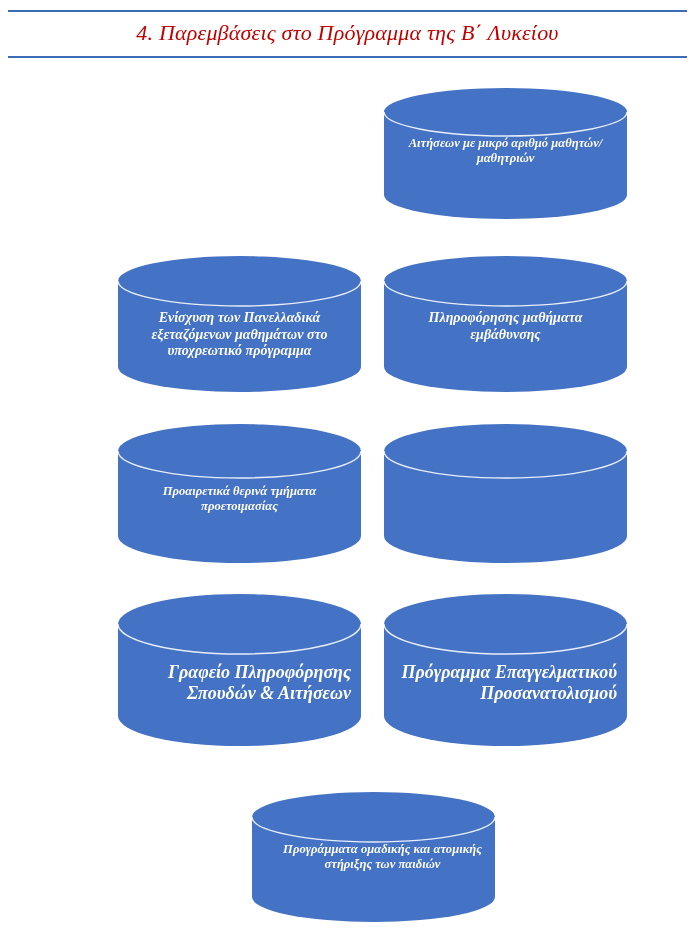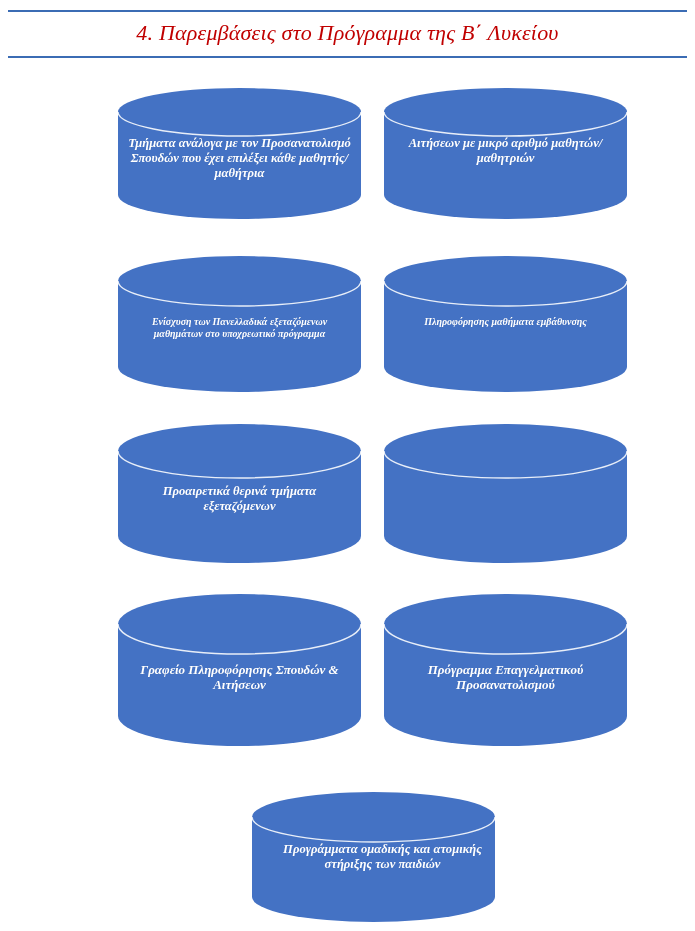--- a/index.html
+++ b/index.html
@@ -84,44 +84,36 @@
   .col-mid   { left: 252px; width: 243px; }
 
   .row1 { top: 88px;  height: 131px; }
   .row2 { top: 256px; height: 136px; }
   .row3 { top: 424px; height: 139px; }
   .row4 { top: 594px; height: 152px; }
   .row5 { top: 792px; height: 130px; padding-left: 18px; }
 
   
   .row1 .cyl-label { top: 48px; font-size: 12.6px; }
-  .row2 .cyl-label { top: 60px; font-size: 10px; }
+  .row2 .cyl-label { top: 54px; font-size: 14px; }
   .row3 .cyl-label { top: 60px; font-size: 12.6px; }
-  .row4 .cyl-label { top: 68px; font-size: 13px; }
+  .row4 .cyl-label { top: 68px; font-size: 18px; text-align: right; }
   .row5 .cyl-label { top: 50px; font-size: 12.6px; }
 </style>
 </head>
 <body>
 
 <div id="page">
 
   <div class="header">
     <div class="rule rule-top"></div>
     <div class="header-title">4. Παρεμβάσεις στο Πρόγραμμα της Β΄ Λυκείου</div>
     <div class="rule rule-bottom"></div>
   </div>
 
-  <div class="cyl col-left row1">
-    <svg viewBox="0 0 243 131" width="243" height="131">
-      <path d="M0,24 L0,107 A121.5,24 0 0 0 243,107 L243,24 Z" fill="#4472C4"></path>
-      <ellipse cx="121.5" cy="24" rx="121.5" ry="24" fill="#4472C4"></ellipse>
-      <path d="M0,24 A121.5,24 0 0 0 243,24" fill="none" stroke="#E8EEF8" stroke-width="1.4"></path>
-    </svg>
-    <div class="cyl-label">Τμήματα ανάλογα με τον Προσανατολισμό Σπουδών που έχει επιλέξει κάθε μαθητής/μαθήτρια</div>
-  </div>
 
   <div class="cyl col-right row1">
     <svg viewBox="0 0 243 131" width="243" height="131">
       <path d="M0,24 L0,107 A121.5,24 0 0 0 243,107 L243,24 Z" fill="#4472C4"></path>
       <ellipse cx="121.5" cy="24" rx="121.5" ry="24" fill="#4472C4"></ellipse>
       <path d="M0,24 A121.5,24 0 0 0 243,24" fill="none" stroke="#E8EEF8" stroke-width="1.4"></path>
     </svg>
     <div class="cyl-label">Αιτήσεων με μικρό αριθμό μαθητών/μαθητριών</div>
   </div>
 
@@ -142,21 +134,21 @@
     </svg>
     <div class="cyl-label">Πληροφόρησης μαθήματα εμβάθυνσης</div>
   </div>
 
   <div class="cyl col-left row3">
     <svg viewBox="0 0 243 139" width="243" height="139">
       <path d="M0,27 L0,112 A121.5,27 0 0 0 243,112 L243,27 Z" fill="#4472C4"></path>
       <ellipse cx="121.5" cy="27" rx="121.5" ry="27" fill="#4472C4"></ellipse>
       <path d="M0,27 A121.5,27 0 0 0 243,27" fill="none" stroke="#E8EEF8" stroke-width="1.4"></path>
     </svg>
-    <div class="cyl-label">Προαιρετικά θερινά τμήματα εξεταζόμενων</div>
+    <div class="cyl-label">Προαιρετικά θερινά τμήματα προετοιμασίας</div>
   </div>
 
   <div class="cyl col-right row3">
     <svg viewBox="0 0 243 139" width="243" height="139">
       <path d="M0,27 L0,112 A121.5,27 0 0 0 243,112 L243,27 Z" fill="#4472C4"></path>
       <ellipse cx="121.5" cy="27" rx="121.5" ry="27" fill="#4472C4"></ellipse>
       <path d="M0,27 A121.5,27 0 0 0 243,27" fill="none" stroke="#E8EEF8" stroke-width="1.4"></path>
     </svg>
   </div>
 

